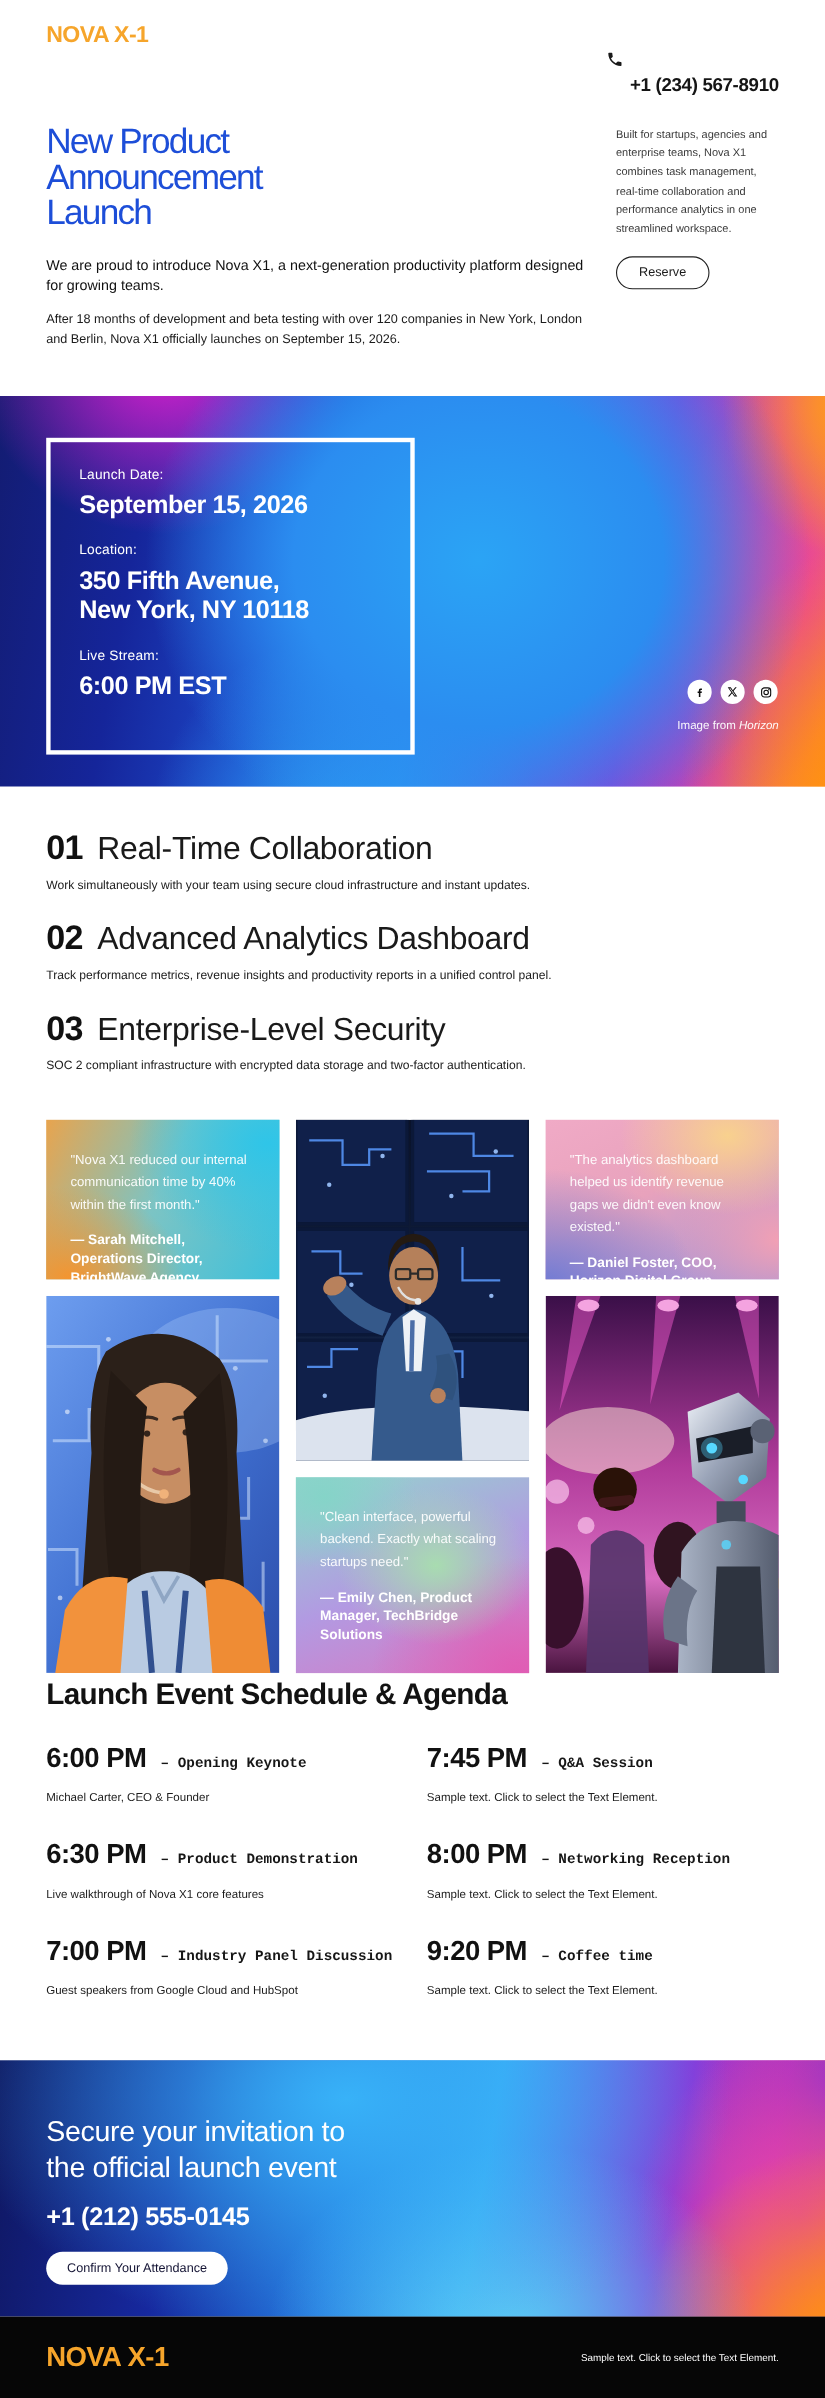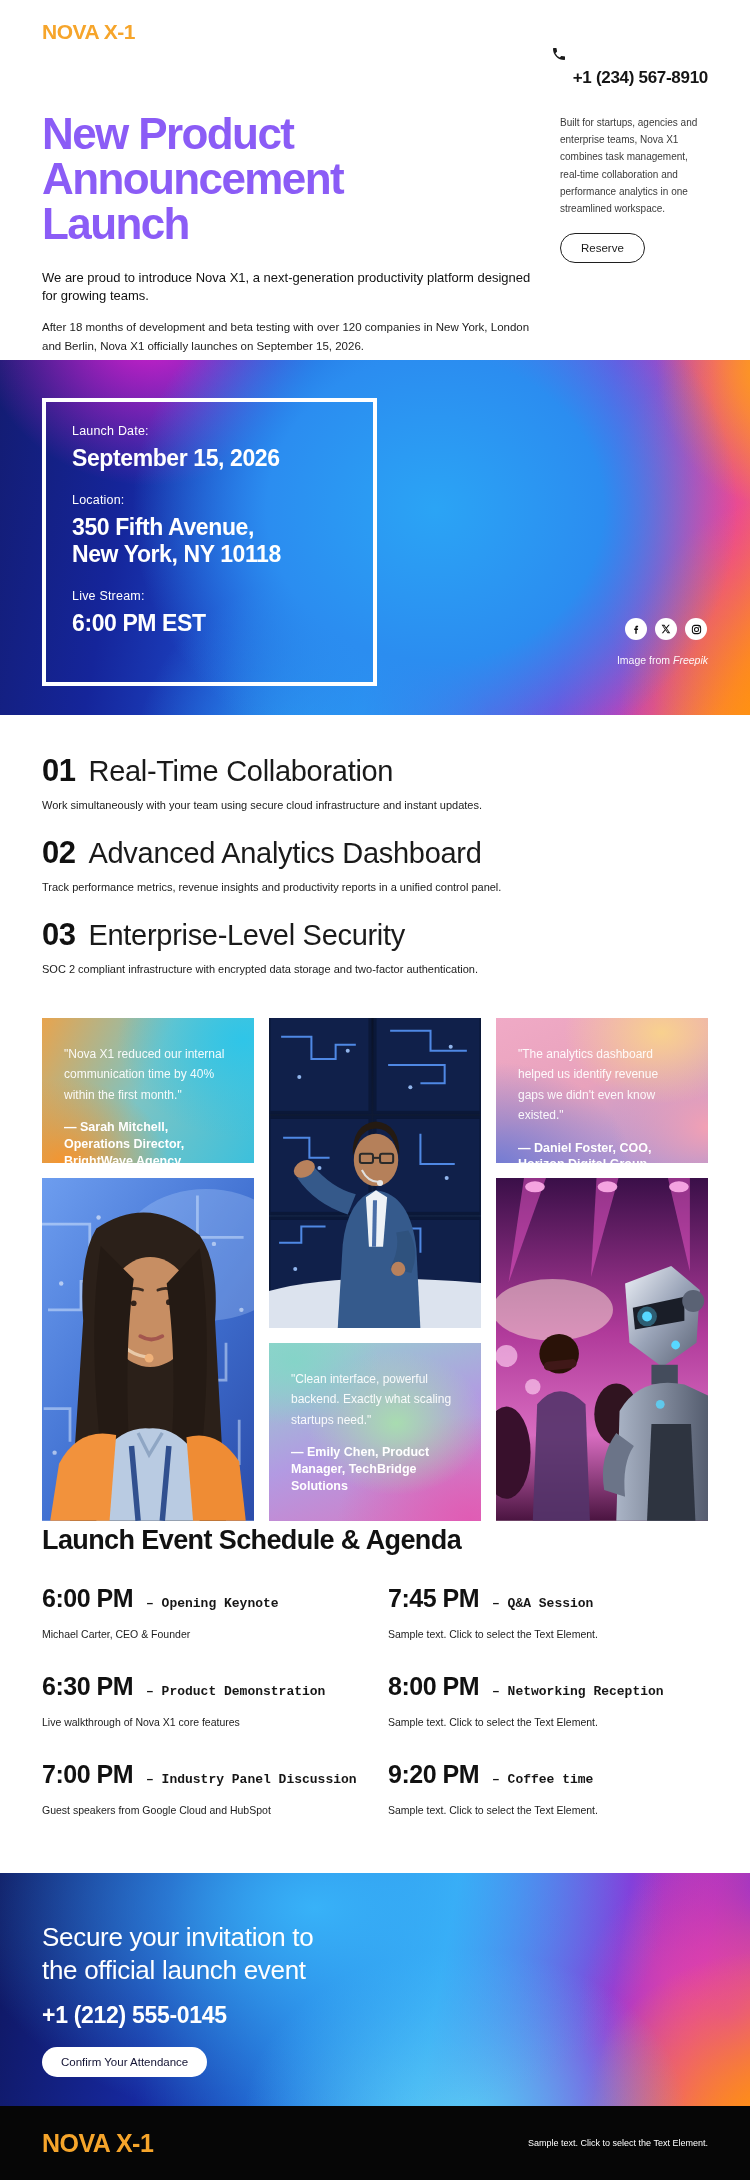--- a/index.html
+++ b/index.html
@@ -8,21 +8,21 @@
 
   
   .topbar { height:60px; padding:20px 42px 0; display:flex; justify-content:space-between; align-items:flex-start; }
   .logo { font-size:21px; font-weight:900; letter-spacing:-0.5px; color:#F6A52B; }
   .phone { display:flex; align-items:center; gap:6px; text-decoration:none; color:#151515; }
   .phone-num { font-size:17px; font-weight:800; letter-spacing:-0.3px;margin-top:48px; }
 
   
   .hero { height:300px; padding:52px 42px 0; display:flex; }
   .hero-left { width:505px; }
-  .hero-title { font-size:44px; line-height:1.02; font-weight:700; letter-spacing:-1.6px; color:#8b5cf6; }
+  .hero-title { font-size:32px; line-height:1.02; font-weight:400; letter-spacing:-1.6px; color:#1d4ed8; }
   .hero-title span { display:block; }
   .hero-lead { margin-top:22px; width:495px; font-size:13px; font-weight:400; line-height:1.45; color:#111; }
   .hero-body { margin-top:12px; width:500px; font-size:11.5px; line-height:1.6; color:#1c1c1c; }
   .hero-right { margin-left:auto; width:148px; padding-top:2px; }
   .hero-aside { font-size:10px; line-height:1.72; color:#3a3a3a; }
   .reserve-btn { margin-top:16px; display:inline-block; background:#fff; border:1.5px solid #1f1f1f; border-radius:999px; padding:8px 20px; font-size:11.5px; font-weight:500; color:#1a1a1a; font-family:"Liberation Sans",sans-serif; cursor:pointer; }
 
   
   .banner { height:355px; position:relative; overflow:hidden;
     background:
@@ -166,21 +166,21 @@
       <a class="soc">
         <svg width="11" height="11" viewBox="0 0 24 24" fill="none" stroke="#0d0d0d" stroke-width="2.2">
             <rect x="3" y="3" width="18" height="18" rx="5.5"></rect>
             <circle cx="12" cy="12" r="4.4"></circle>
             <circle cx="17.4" cy="6.6" r="1.4" fill="#0d0d0d" stroke="none"></circle>
           </svg>
       </a>
     </div>
     <div class="credit">
       <span>Image from</span>
-      <i>Freepik</i>
+      <i>Horizon</i>
     </div>
   </section>
 
   <section class="features">
     <div class="feature">
       <div class="f-head">
         <span class="f-num">01</span>
         <span class="f-title">Real-Time Collaboration</span>
       </div>
       <p class="f-desc">Work simultaneously with your team using secure cloud infrastructure and instant updates.</p>

